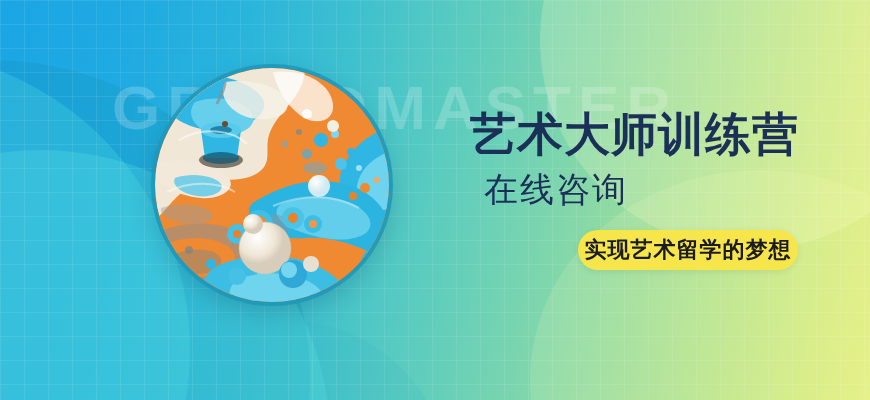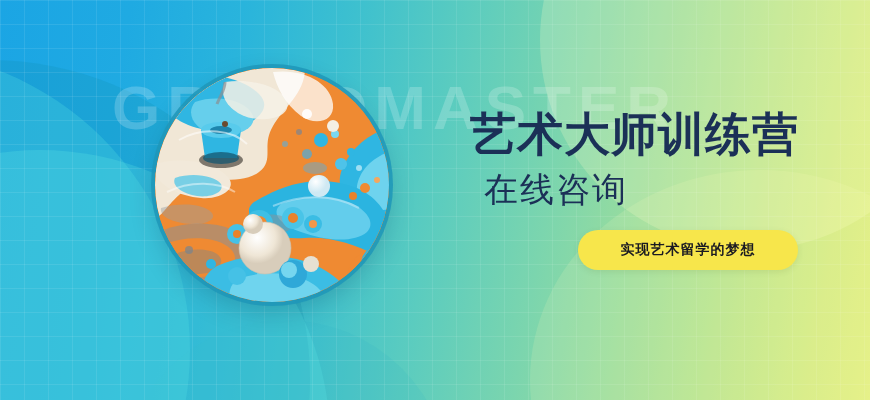--- a/index.html
+++ b/index.html
@@ -162,21 +162,21 @@
     position: absolute;
     left: 578px;
     top: 230px;
     width: 220px;
     height: 40px;
     border: none;
     border-radius: 20px;
     background: #F7E64B;
     color: #1B1B22;
     font-family: Liberation Sans, sans-serif;
-    font-size: 14px;
+    font-size: 22px;
     font-weight: bold;
     letter-spacing: 1px;
     cursor: pointer;
     display: flex;
     align-items: center;
     justify-content: center;
     box-shadow: 0 2px 6px rgba(60, 80, 0, 0.10);
   }
 </style>
 </head>

